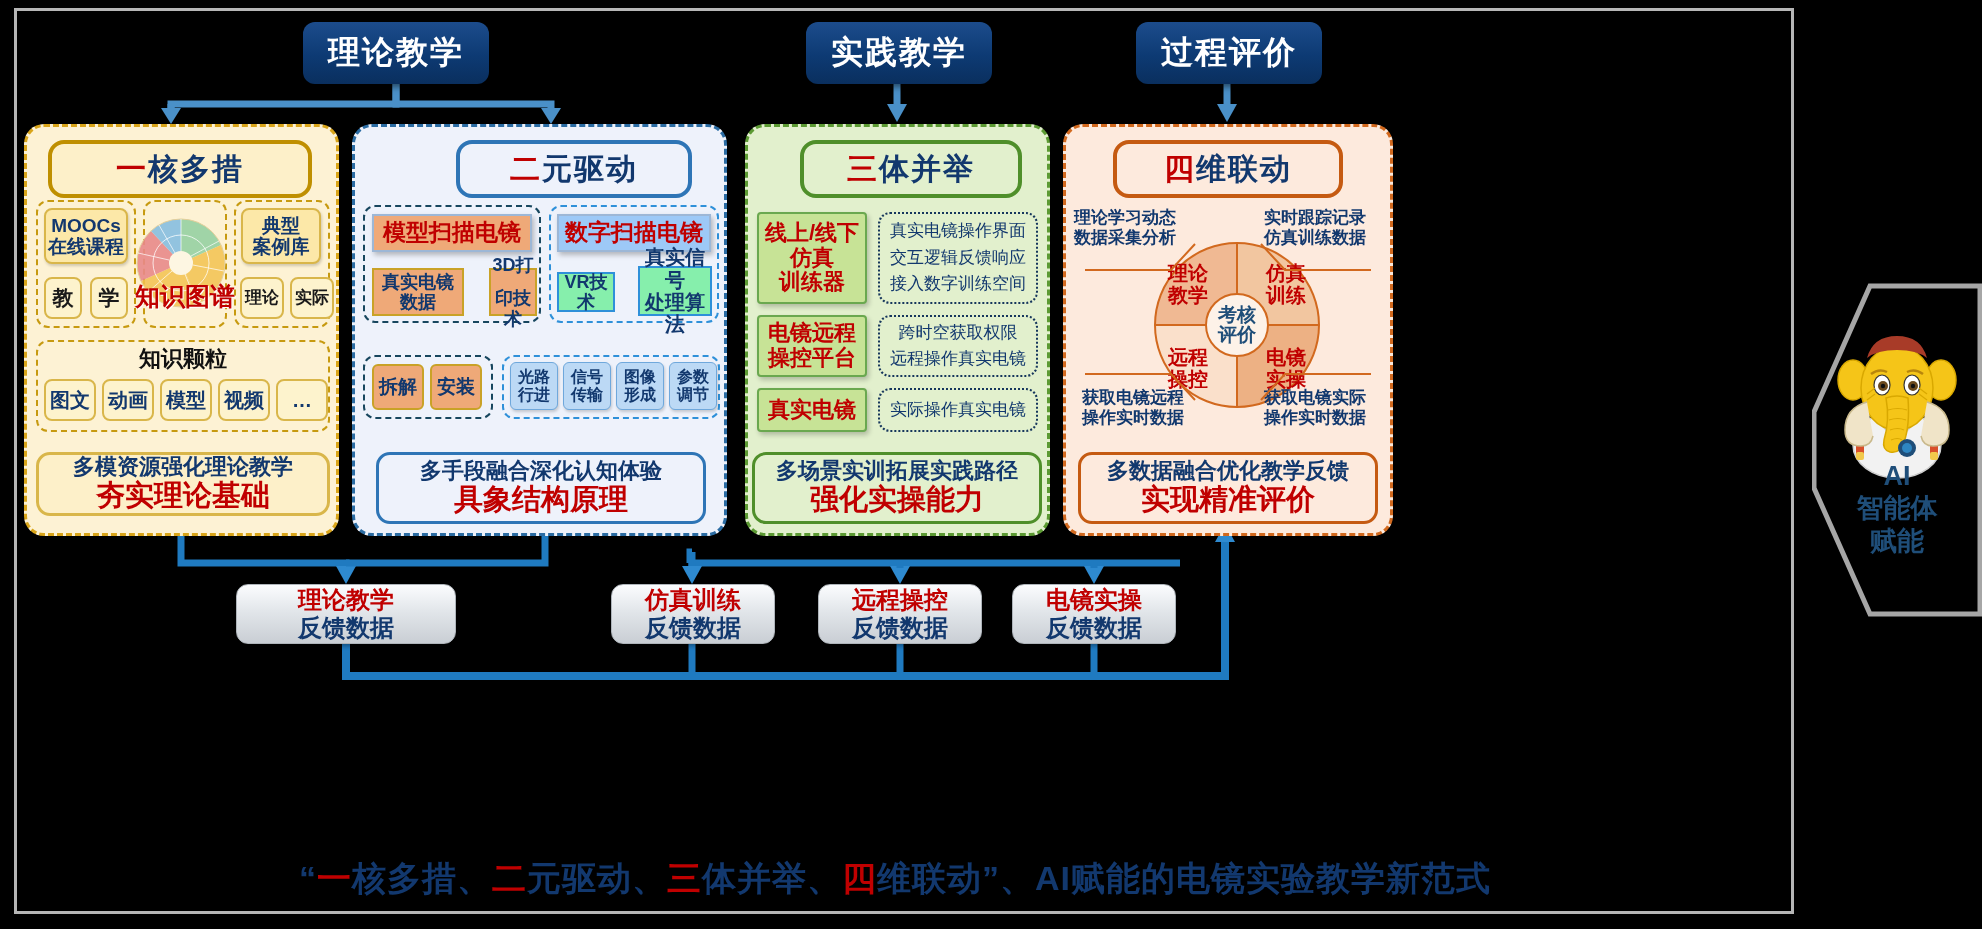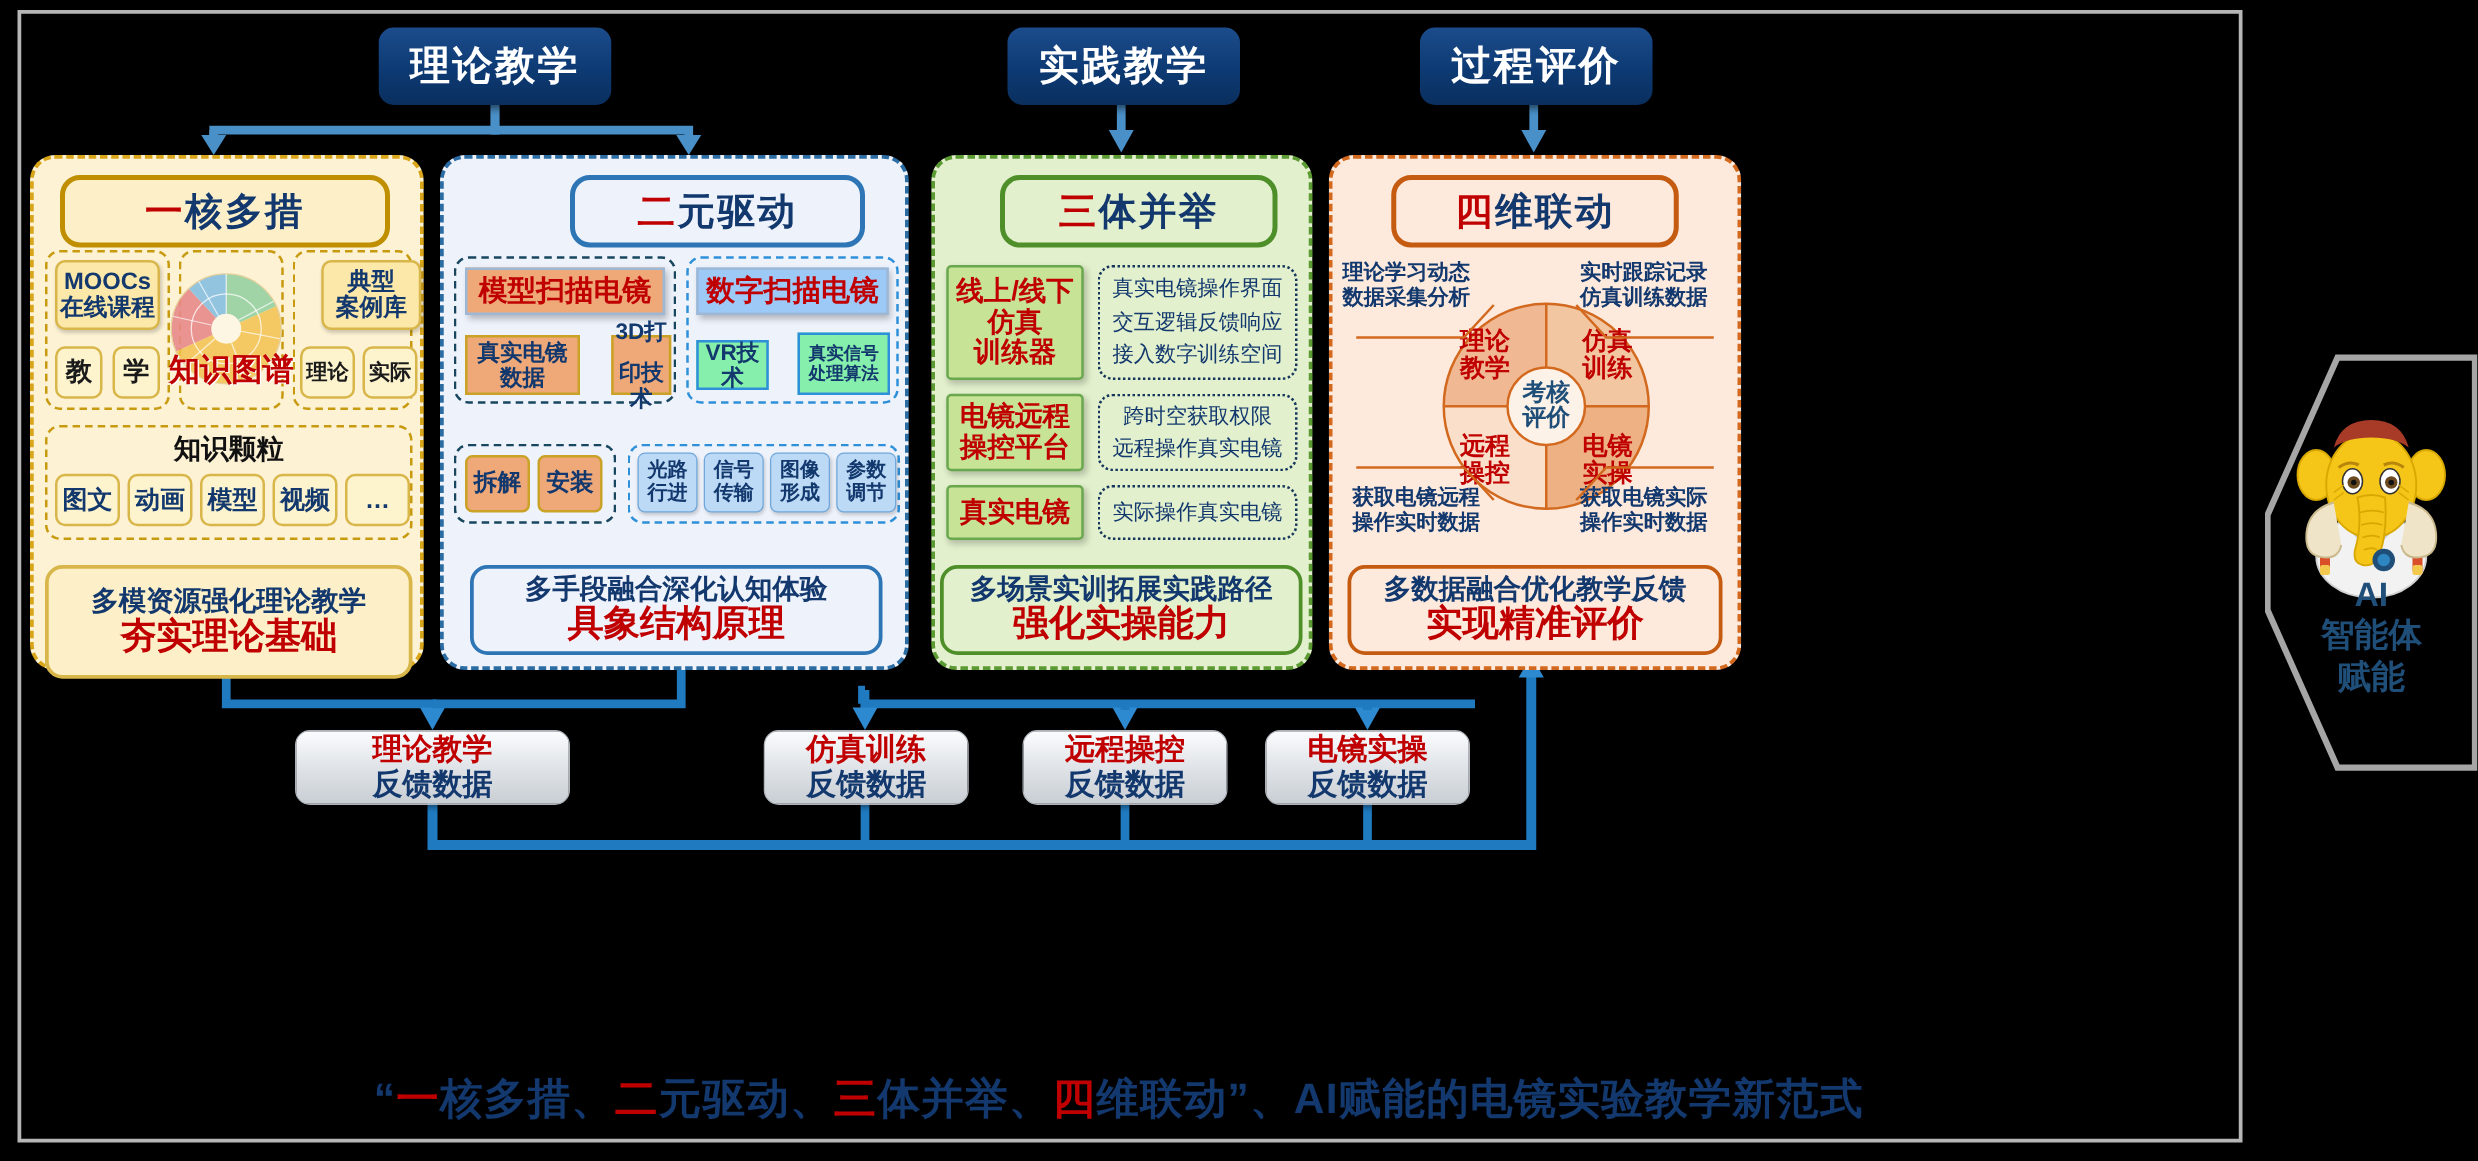--- a/index.html
+++ b/index.html
@@ -209,36 +209,36 @@
         <line x1="-9" y1="8" x2="-33" y2="29"></line>
         <line x1="-12" y1="-3" x2="-43" y2="-10"></line>
         <line x1="-6" y1="-10" x2="-22" y2="-38"></line>
       </g>
     </g>
   </svg>
   <div class="box" style="left:135px;top:276px;width:100px;height:40px;color:#c00000;font-size:25px;
               text-shadow:1px 1px 0 #fff;">知识图谱</div>
 
   <div class="dash p1dash" style="left:234px;top:200px;width:96px;height:128px;"></div>
-  <div class="box ybox" style="left:257px;top:208px;width:80px;height:56px;flex-direction:column;font-size:19px;">
+  <div class="box ybox" style="left:241px;top:208px;width:80px;height:56px;flex-direction:column;font-size:19px;">
     <span>典型</span>
     <span>案例库</span>
   </div>
   <div class="box ybox2" style="left:240px;top:277px;width:44px;height:42px;font-size:17px;">理论</div>
   <div class="box ybox2" style="left:290px;top:277px;width:44px;height:42px;font-size:17px;">实际</div>
 
   <div class="dash p1dash" style="left:36px;top:340px;width:294px;height:92px;"></div>
   <div class="box" style="left:36px;top:346px;width:294px;height:26px;color:#111;font-size:22px;">知识颗粒</div>
   <div class="box ybox2" style="left:44px;top:379px;width:52px;height:42px;font-size:20px;color:#12386e;">图文</div>
   <div class="box ybox2" style="left:102px;top:379px;width:52px;height:42px;font-size:20px;color:#12386e;">动画</div>
   <div class="box ybox2" style="left:160px;top:379px;width:52px;height:42px;font-size:20px;color:#12386e;">模型</div>
   <div class="box ybox2" style="left:218px;top:379px;width:52px;height:42px;font-size:20px;color:#12386e;">视频</div>
   <div class="box ybox2" style="left:276px;top:379px;width:52px;height:42px;font-size:20px;color:#12386e;">…</div>
 
-  <div class="sum" style="left:36px;top:452px;width:294px;height:91px;background:#fdf0c9;border:3px solid #d9b64a;">
+  <div class="sum" style="left:36px;top:452px;width:294px;height:64px;background:#fdf0c9;border:3px solid #d9b64a;">
     <span class="a">多模资源强化理论教学</span>
     <span class="b">夯实理论基础</span>
   </div>
 
   <div class="panel p2"></div>
   <div class="ptitle t2">
     <span class="num">二</span>
       <span class="rest">元驱动</span>
   </div>
 
@@ -249,21 +249,21 @@
     <span>数据</span>
   </div>
   <div class="box obox" style="left:489px;top:268px;width:48px;height:48px;flex-direction:column;font-size:18px;gap:13px;">
     <span>3D打</span>
     <span>印技术</span>
   </div>
 
   <div class="dash p2dash-b" style="left:549px;top:205px;width:170px;height:118px;"></div>
   <div class="box bband" style="left:557px;top:214px;width:154px;height:38px;font-size:23px;">数字扫描电镜</div>
   <div class="box bbox" style="left:557px;top:272px;width:58px;height:40px;font-size:18px;">VR技术</div>
-  <div class="box bbox" style="left:638px;top:266px;width:74px;height:50px;flex-direction:column;font-size:14px;">
+  <div class="box bbox" style="left:638px;top:266px;width:74px;height:50px;flex-direction:column;font-size:20px;">
     <span>真实信号</span>
     <span>处理算法</span>
   </div>
 
   <div class="dash p2dash" style="left:363px;top:355px;width:130px;height:64px;"></div>
   <div class="box obox" style="left:372px;top:364px;width:52px;height:46px;font-size:19px;border-radius:6px;">拆解</div>
   <div class="box obox" style="left:430px;top:364px;width:52px;height:46px;font-size:19px;border-radius:6px;">安装</div>
 
   <div class="dash p2dash-b" style="left:502px;top:355px;width:218px;height:64px;"></div>
   <div class="box bchip" style="left:510px;top:362px;width:48px;height:48px;flex-direction:column;font-size:16px;">

